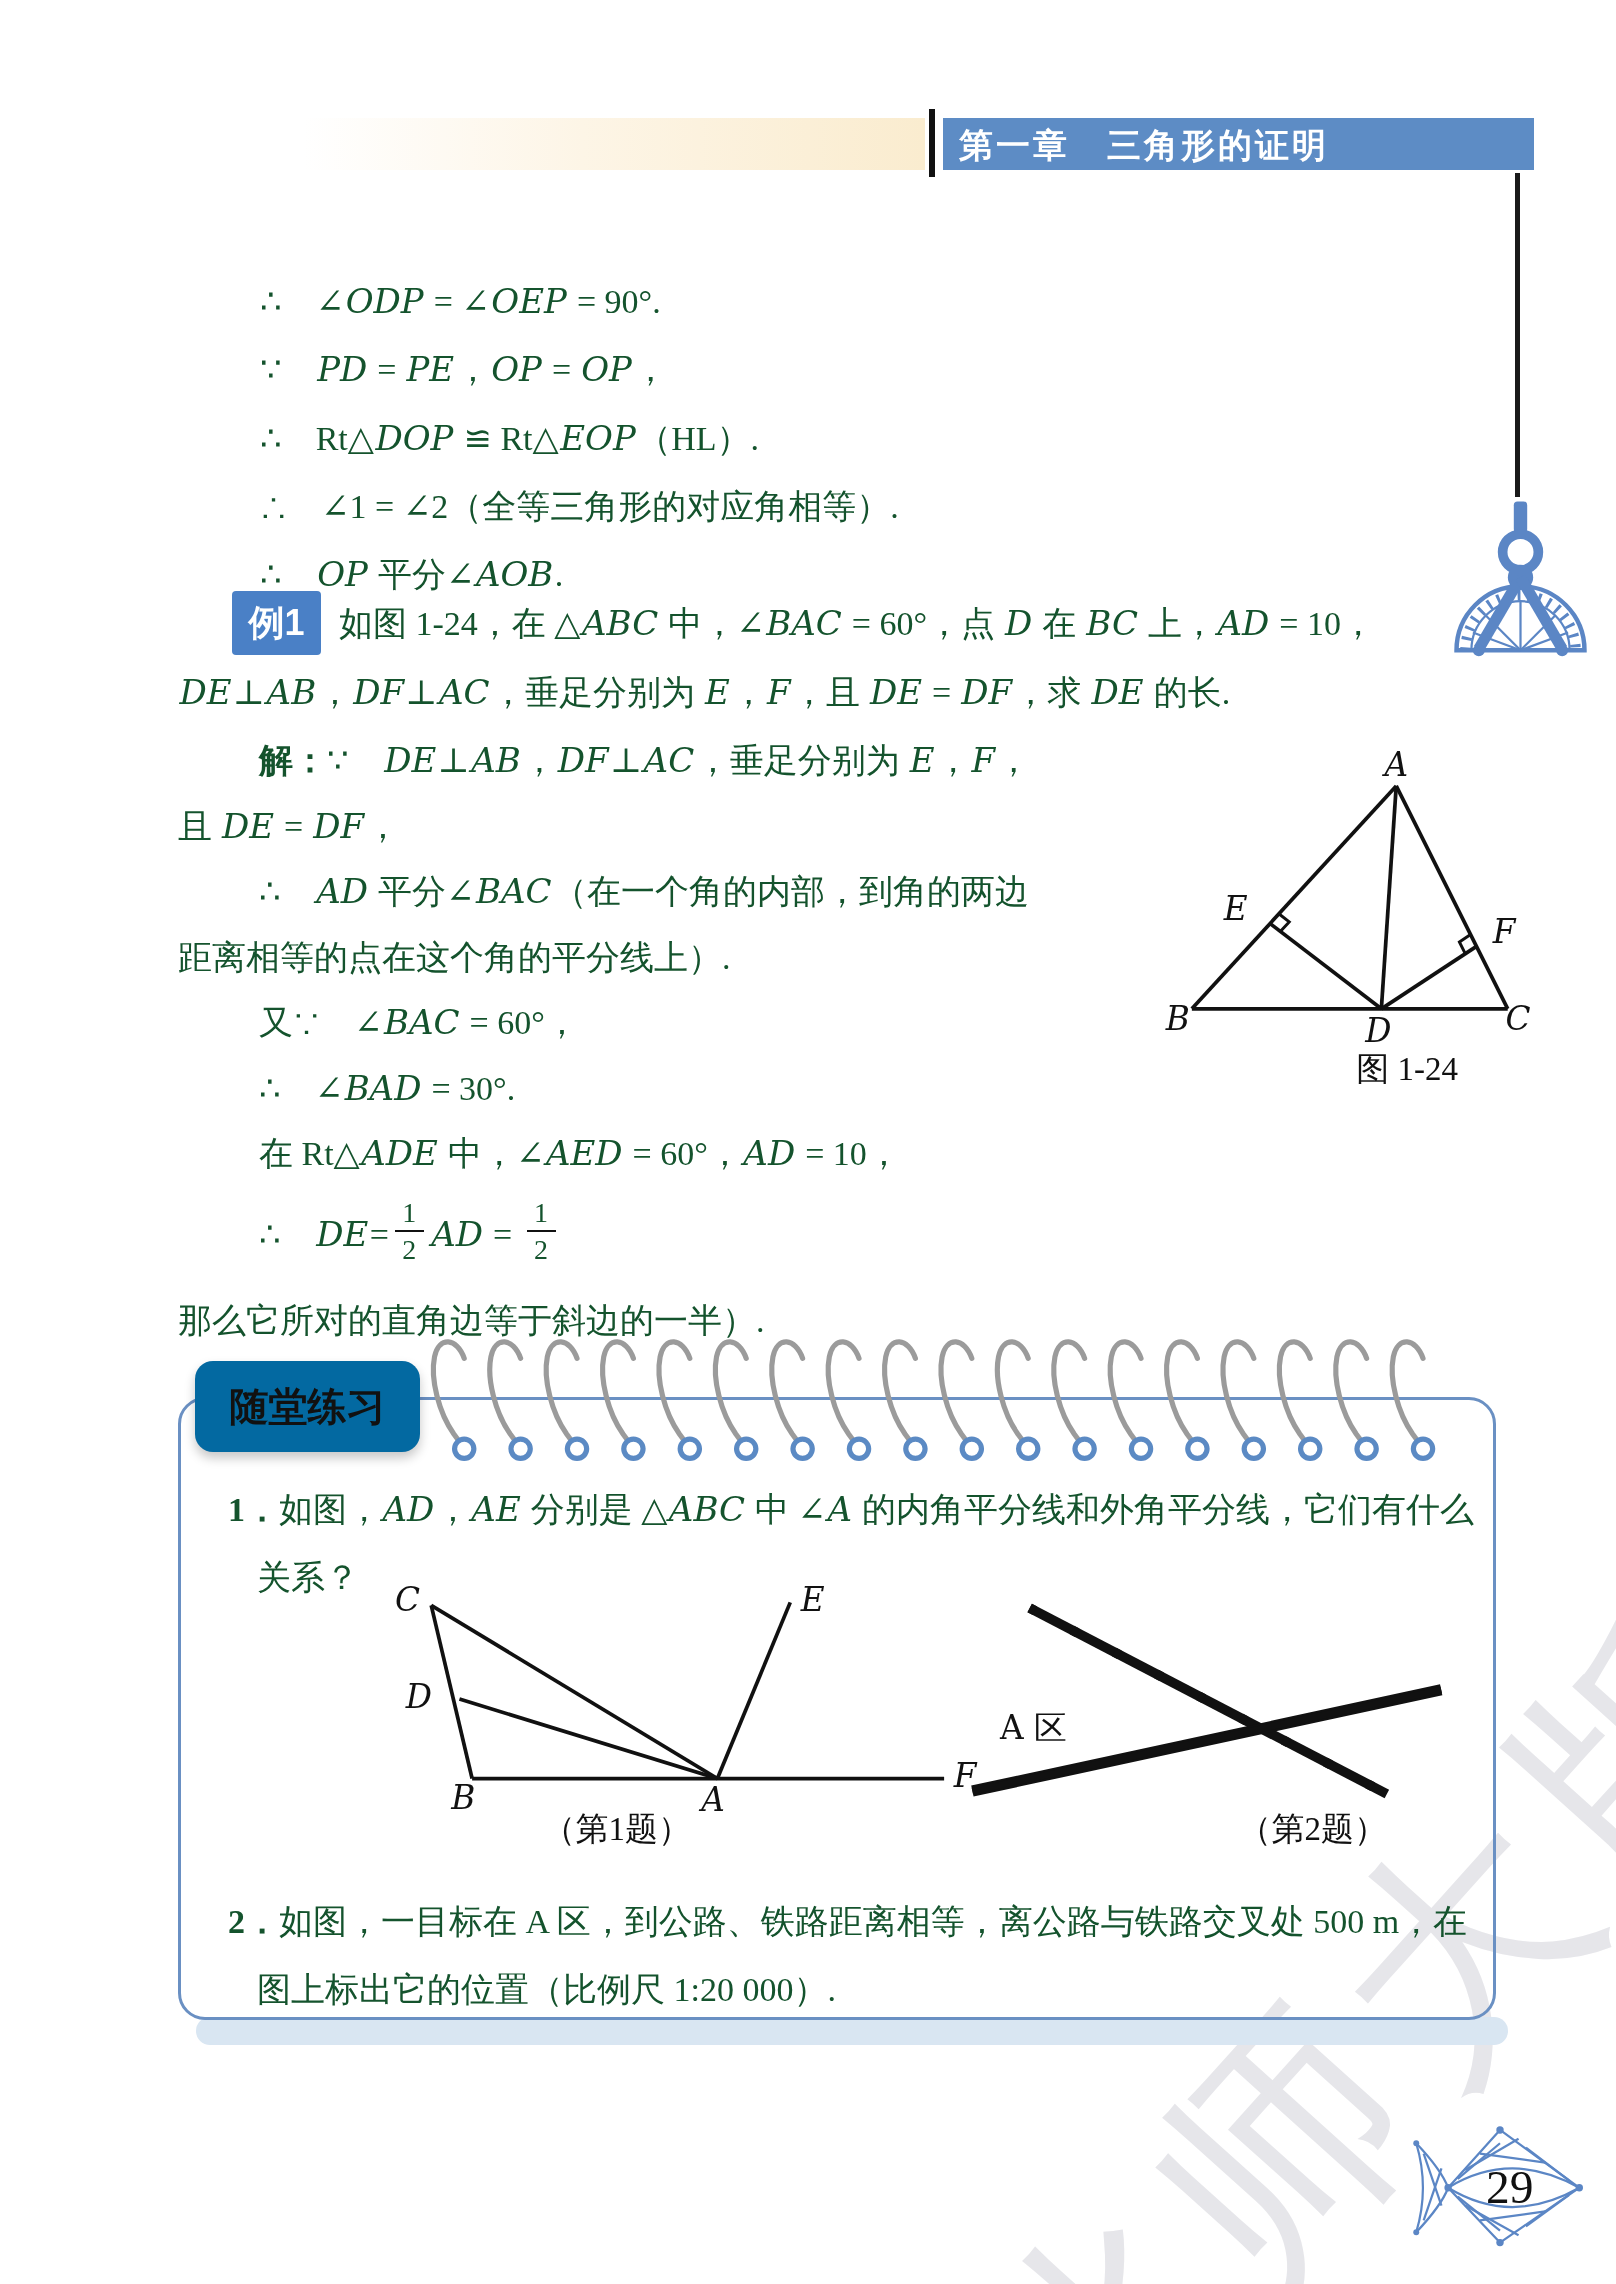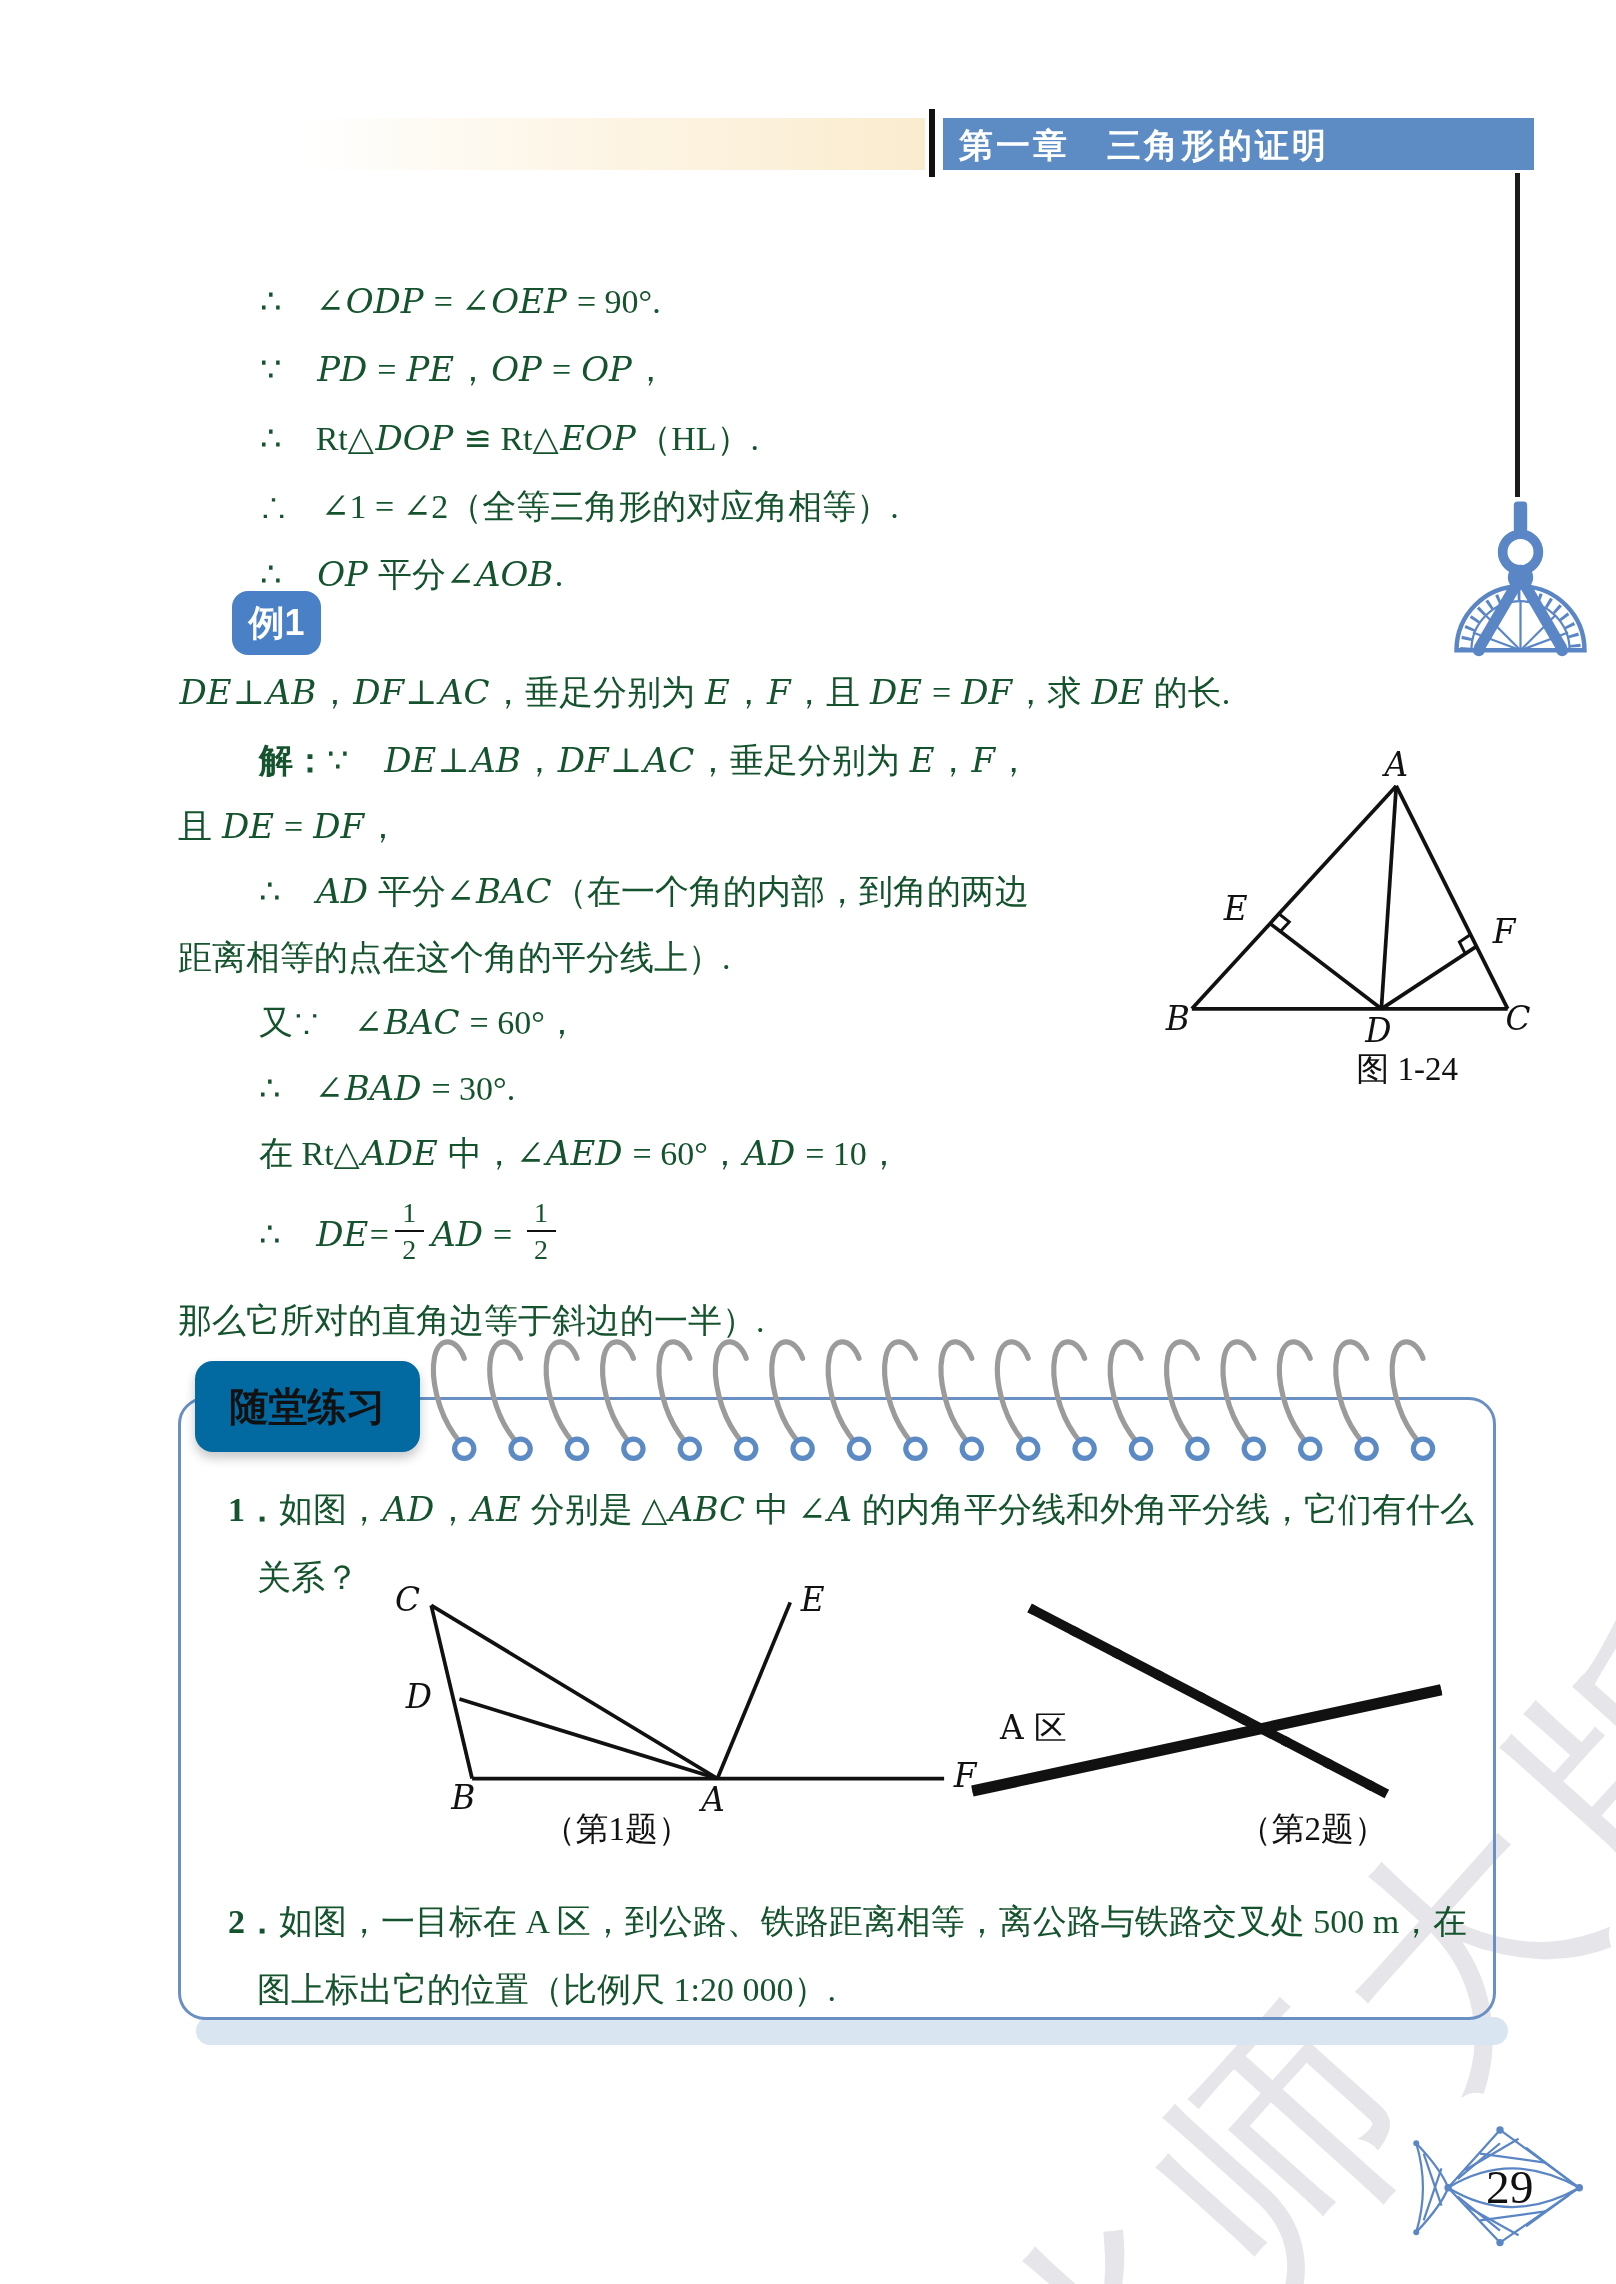--- a/index.html
+++ b/index.html
@@ -16,21 +16,21 @@
   
   .ln{position:absolute;font-size:34px;line-height:49px;white-space:nowrap;color:#14532d;}
   .sg-u{font-style:normal;}
   .sg-i{font-style:italic;font-family:"DejaVu Serif","Liberation Serif",serif;padding:0 1.5px;}
   .sg-b{font-weight:bold;}
   .frac{display:inline-flex;flex-direction:column;align-items:center;vertical-align:middle;
         margin:0 6px;transform:translateY(-6px);}
   .fn{font-size:28px;line-height:34px;padding:0 7.4px;border-bottom:2.2px solid #111;}
   .fd{font-size:28px;line-height:36px;}
   
-  #ex-badge{position:absolute;left:232px;top:591px;width:89px;height:64px;border-radius:16px;
+  #ex-badge{position:absolute;left:232px;top:591px;width:89px;height:64px;border-radius:4px;
     background:var(--badge,#4a80c6);color:#fff;font-family:"Liberation Sans","DejaVu Sans",sans-serif;
     font-weight:bold;font-size:36px;display:flex;align-items:center;justify-content:center;}
   
   .fig line,.fig path,.fig polyline{stroke:#111;fill:none;}
   .fig text{font-size:44px;font-style:italic;font-family:"DejaVu Serif","Liberation Serif",serif;fill:#111;stroke:none;}
   .caption{position:absolute;font-size:33px;text-align:right;color:#111;}
   
   #pbox{position:absolute;left:178px;top:1397px;width:1318px;height:623px;box-sizing:border-box;
     border:3.7px solid var(--border,#6a90c3);border-radius:27px;z-index:3;}
   #pbox-shadow{position:absolute;left:196px;top:2017px;width:1312px;height:28px;
@@ -88,20 +88,21 @@
     <circle class="deco-fill" cx="152" cy="202" r="8"></circle>
   </svg>
 
   <div class="ln" style="left:260px;top:277px"><span class="sg-u">∴　∠</span><span class="sg-i">ODP</span><span class="sg-u"> = ∠</span><span class="sg-i">OEP</span><span class="sg-u"> = 90°.</span></div>
   <div class="ln" style="left:260px;top:345px"><span class="sg-u">∵　</span><span class="sg-i">PD</span><span class="sg-u"> = </span><span class="sg-i">PE</span><span class="sg-u">，</span><span class="sg-i">OP</span><span class="sg-u"> = </span><span class="sg-i">OP</span><span class="sg-u">，</span></div>
   <div class="ln" style="left:260px;top:414px"><span class="sg-u">∴　Rt△</span><span class="sg-i">DOP</span><span class="sg-u"> ≌ Rt△</span><span class="sg-i">EOP</span><span class="sg-u">（HL）.</span></div>
   <div class="ln" style="left:260px;top:482px"><span class="sg-u">∴　∠1 = ∠2（全等三角形的对应角相等）.</span></div>
   <div class="ln" style="left:260px;top:550px"><span class="sg-u">∴　</span><span class="sg-i">OP</span><span class="sg-u"> 平分∠</span><span class="sg-i">AOB</span><span class="sg-u">.</span></div>
 
   <div id="ex-badge">例1</div>
+  <div class="ln" style="left:339px;top:599px"><span class="sg-u">如图 1-24，在 △</span><span class="sg-i">ABC</span><span class="sg-u"> 中，∠</span><span class="sg-i">BAC</span><span class="sg-u"> = 60°，点 </span><span class="sg-i">D</span><span class="sg-u"> 在 </span><span class="sg-i">BC</span><span class="sg-u"> 上，</span><span class="sg-i">AD</span><span class="sg-u"> = 10，</span></div>
   <div class="ln" style="left:178px;top:668px"><span class="sg-i">DE</span><span class="sg-u">⊥</span><span class="sg-i">AB</span><span class="sg-u">，</span><span class="sg-i">DF</span><span class="sg-u">⊥</span><span class="sg-i">AC</span><span class="sg-u">，垂足分别为 </span><span class="sg-i">E</span><span class="sg-u">，</span><span class="sg-i">F</span><span class="sg-u">，且 </span><span class="sg-i">DE</span><span class="sg-u"> = </span><span class="sg-i">DF</span><span class="sg-u">，求 </span><span class="sg-i">DE</span><span class="sg-u"> 的长.</span></div>
   <div class="ln" style="left:259px;top:736px"><span class="sg-b">解：</span><span class="sg-u">∵　</span><span class="sg-i">DE</span><span class="sg-u">⊥</span><span class="sg-i">AB</span><span class="sg-u">，</span><span class="sg-i">DF</span><span class="sg-u">⊥</span><span class="sg-i">AC</span><span class="sg-u">，垂足分别为 </span><span class="sg-i">E</span><span class="sg-u">，</span><span class="sg-i">F</span><span class="sg-u">，</span></div>
   <div class="ln" style="left:178px;top:802px"><span class="sg-u">且 </span><span class="sg-i">DE</span><span class="sg-u"> = </span><span class="sg-i">DF</span><span class="sg-u">，</span></div>
   <div class="ln" style="left:259px;top:867px"><span class="sg-u">∴　</span><span class="sg-i">AD</span><span class="sg-u"> 平分∠</span><span class="sg-i">BAC</span><span class="sg-u">（在一个角的内部，到角的两边</span></div>
   <div class="ln" style="left:178px;top:933px"><span class="sg-u">距离相等的点在这个角的平分线上）.</span></div>
   <div class="ln" style="left:259px;top:998px"><span class="sg-u">又∵　∠</span><span class="sg-i">BAC</span><span class="sg-u"> = 60°，</span></div>
   <div class="ln" style="left:259px;top:1064px"><span class="sg-u">∴　∠</span><span class="sg-i">BAD</span><span class="sg-u"> = 30°.</span></div>
   <div class="ln" style="left:259px;top:1129px"><span class="sg-u">在 Rt△</span><span class="sg-i">ADE</span><span class="sg-u"> 中，∠</span><span class="sg-i">AED</span><span class="sg-u"> = 60°，</span><span class="sg-i">AD</span><span class="sg-u"> = 10，</span></div>
   <div class="ln" style="left:259px;top:1202px"><span class="sg-u">∴　</span><span class="sg-i">DE</span><span class="sg-u">=</span><span class="frac">
         <span class="fn">1</span>

